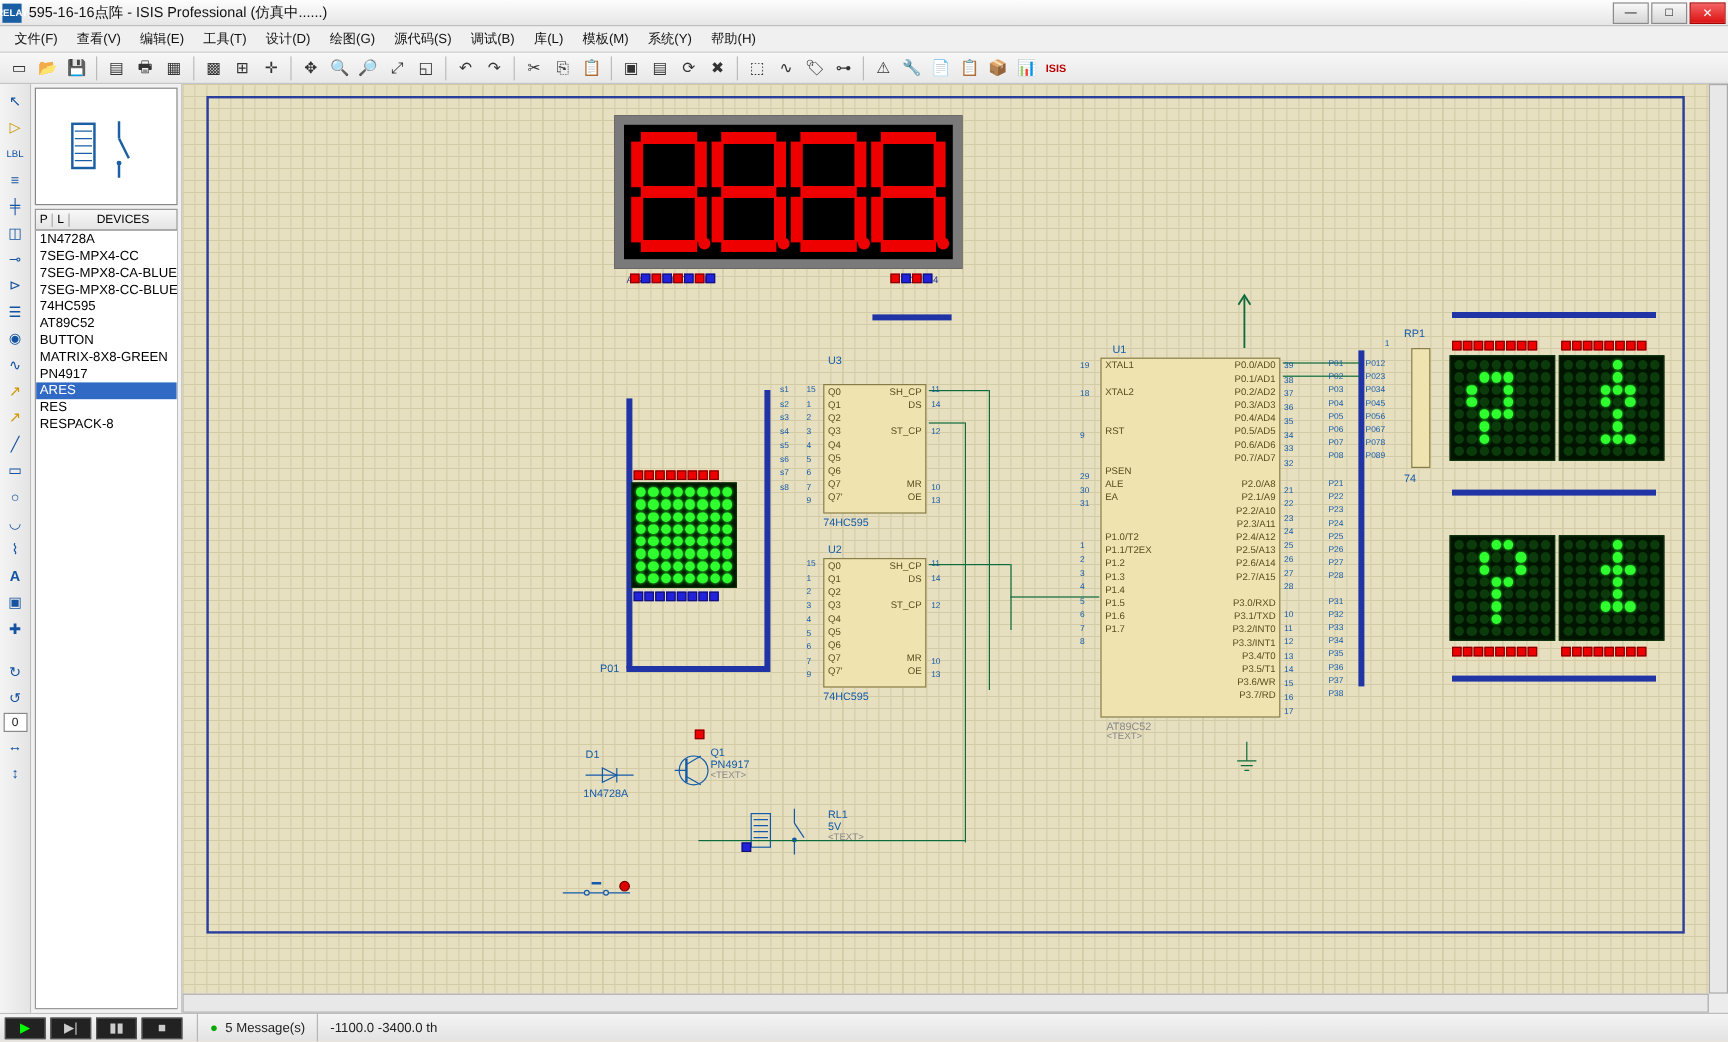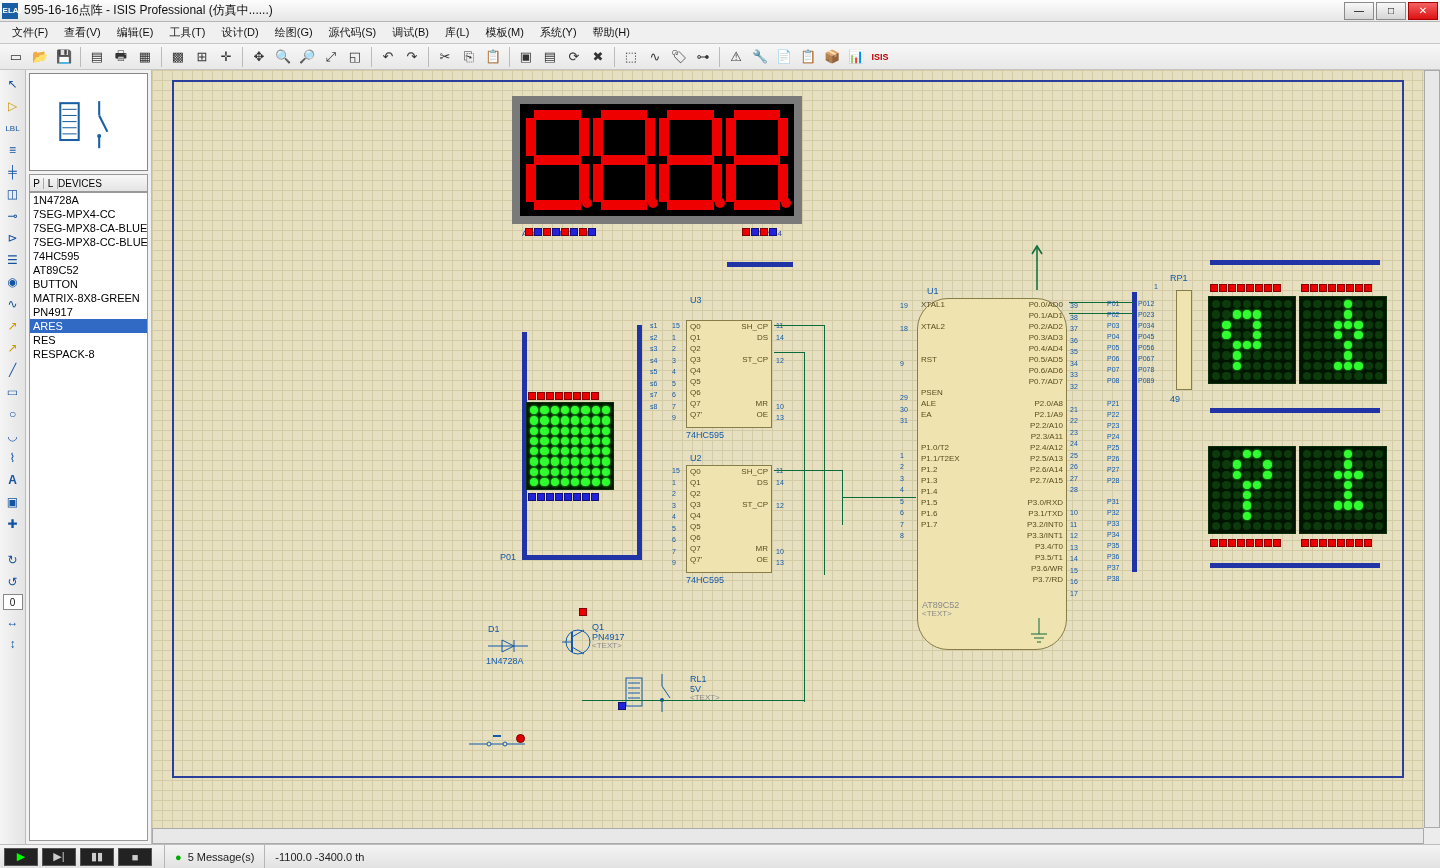--- a/index.html
+++ b/index.html
@@ -114,21 +114,21 @@
 .devheader {
   height: 18px;
   background: linear-gradient(#f8f8f8,#e4e4e4);
   border: 1px solid #999;
   margin: 0 3px;
   display:flex;align-items:center;
   font-size: 10px;
 }
 .devheader .pl { width:14px;text-align:center;border-right:1px solid #aaa; }
 .devheader .ll { width:14px;text-align:center;border-right:1px solid #aaa; }
-.devheader .dv { flex:1;}
+.devheader .dv { flex:1;text-align:center; }
 .devlist {
   flex:1;
   background:#fff;
   border:1px solid #999;
   margin: 0 3px 3px;
   overflow:auto;
   font-size:11px;
 }
 .devlist div { padding:1px 3px; white-space:nowrap; }
 .devlist .sel { background:#316ac5; color:#fff; }
@@ -229,21 +229,21 @@
 }
 
 .chipbox {
   background:#efe4b0;
   border:1px solid #887c48;
   font-size:8px;
   color:#5a4c1e;
 }
 .chip-u3 { width:86px; height:108px; }
 .chip-u2 { width:86px; height:108px; }
-.chip-u1 { width:150px; height:352px;border-radius:31px; }
+.chip-u1 { width:150px; height:300px; }
 .chip-pin-row { display:flex; justify-content:space-between; padding:1px 3px; }
 .chip-pinnum { position:absolute; font-size:7px; color:#135aaa; }
 
 .ledmatrix {
   width: 88px; height: 88px;
   background:#001500;
   border:1px solid #0a300a;
   display:grid;
   grid-template: repeat(8,1fr)/repeat(8,1fr);
   padding:3px; gap:2px;
@@ -773,21 +773,21 @@
       </svg>
 
       <div class="buswire" style="left:980px;top:222px;width:5px;height:280px"></div>
       <div class="buswire" style="left:1058px;top:190px;width:170px;height:5px"></div>
       <div class="buswire" style="left:1058px;top:338px;width:170px;height:5px"></div>
       <div class="buswire" style="left:1058px;top:493px;width:170px;height:5px"></div>
 
       <div class="comp rp-box" style="left:1024px;top:220px"></div>
       <div class="comp-label" style="left:1018px;top:203px">RP1</div>
       <div class="comp-label" style="left:1002px;top:213px;font-size:7px">1</div>
-      <div class="comp-label" style="left:1018px;top:324px">49</div>
+      <div class="comp-label" style="left:1018px;top:324px">74</div>
 
       <div class="comp" style="left:1056px;top:226px">
           <div class="ledmatrix" id="mTL">
             <div class="led"></div>
             <div class="led"></div>
             <div class="led"></div>
             <div class="led"></div>
             <div class="led"></div>
             <div class="led"></div>
             <div class="led"></div>

